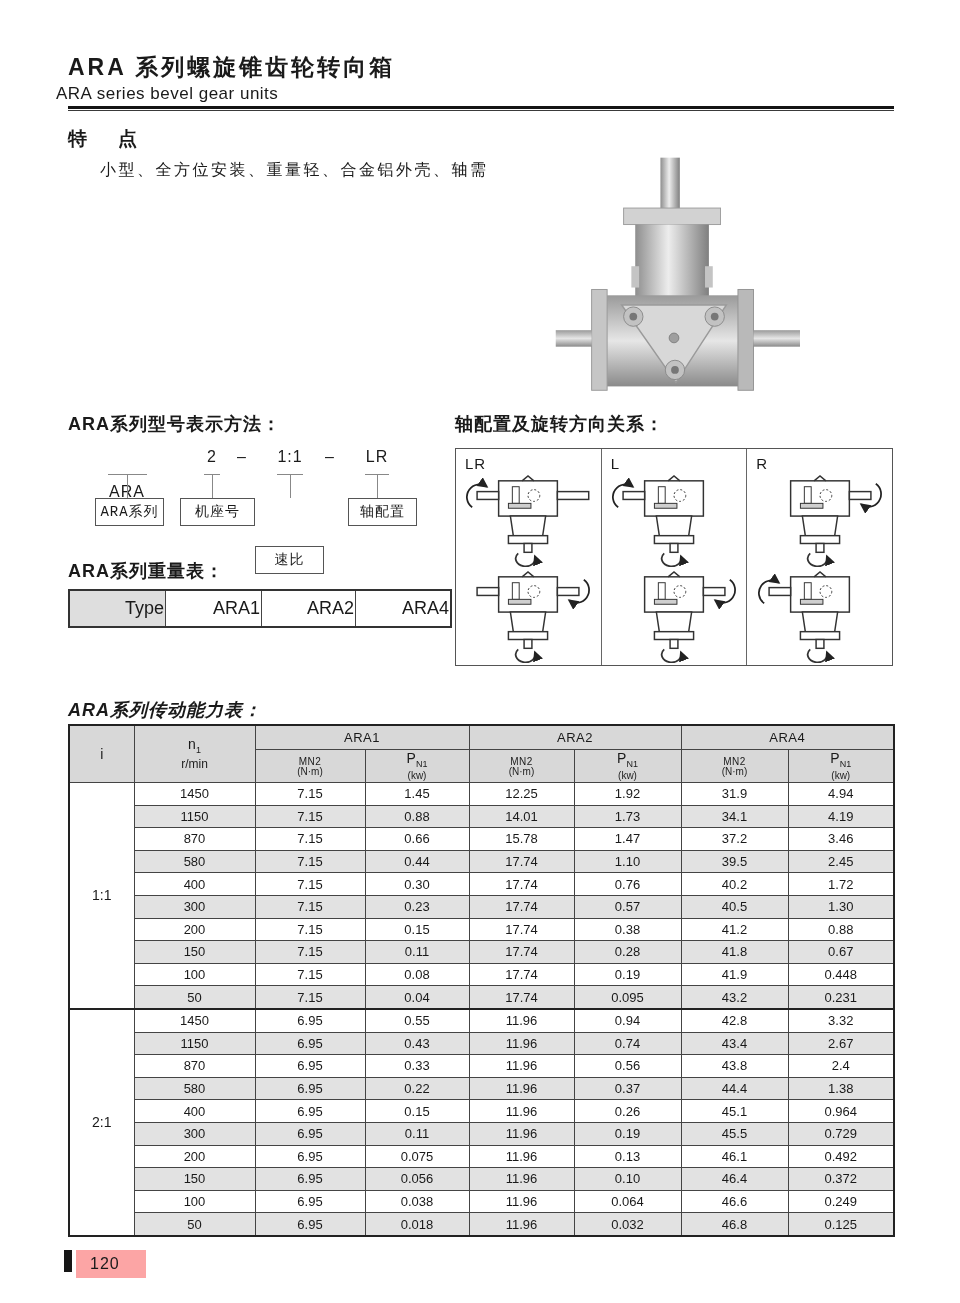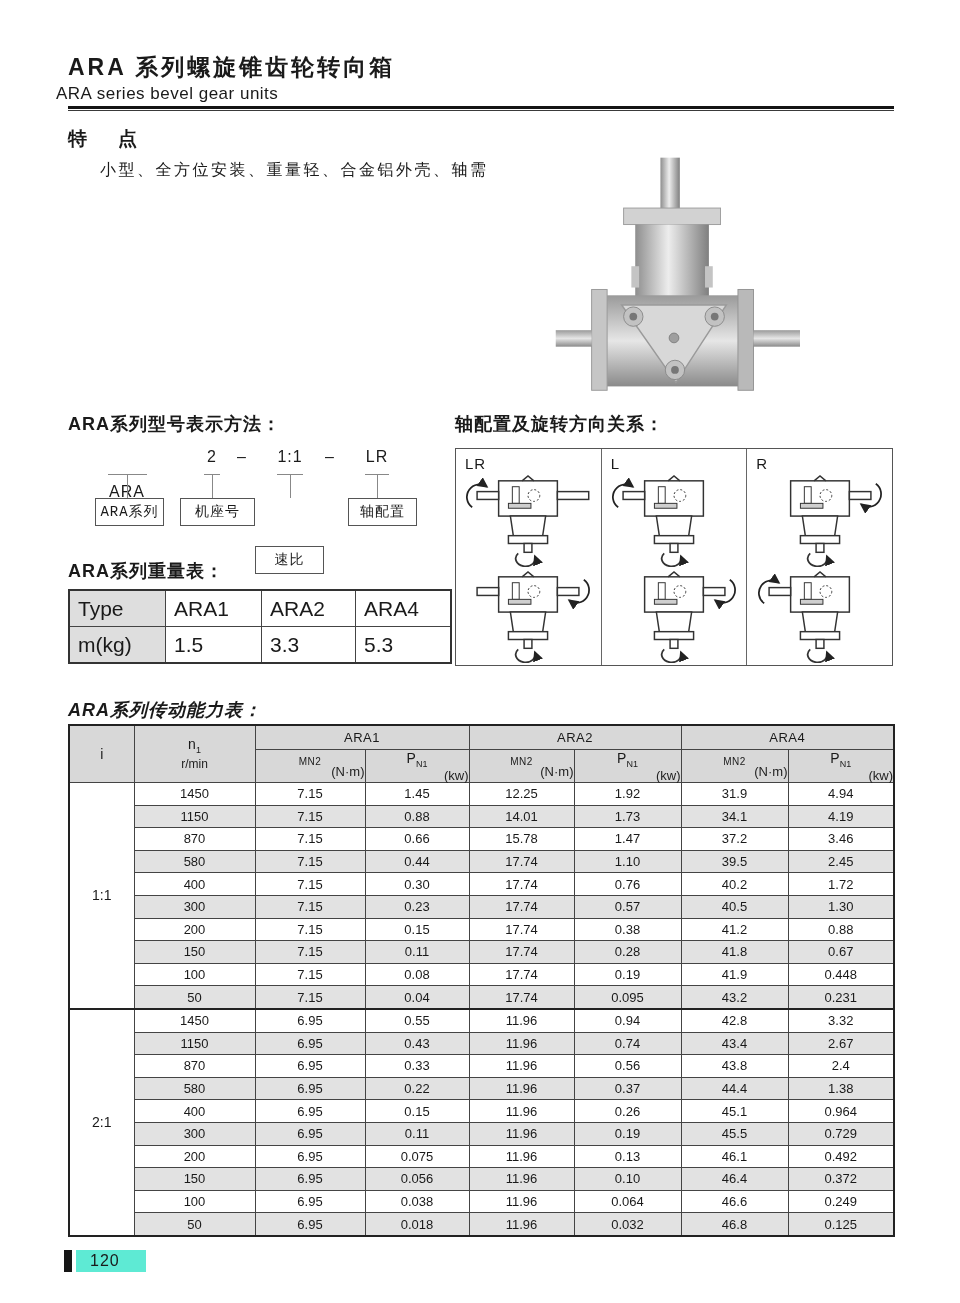--- a/index.html
+++ b/index.html
@@ -36,45 +36,45 @@
   .axcell{flex:1;border-right:1px solid #666;position:relative;display:flex;flex-direction:column;align-items:center;}
   .axcell:last-child{border-right:none;}
   .axlabel{position:absolute;left:9px;top:6px;font-size:15px;letter-spacing:1px;}
   .gbsvg{margin-top:2px;}
   .gbsvg.first{margin-top:24px;}
 
   
   table{border-collapse:collapse;}
   .wtable{left:68px;top:589px;}
   .wtable table{border:2px solid #333;}
-  .wtable td{border:1px solid #444;height:33px;text-align:left;font-size:21px;background:#fff;padding-left:8px;}
+  .wtable td{border:1px solid #444;height:33px;text-align:right;font-size:18px;background:#fff;padding-left:8px;}
   .wtable td.lab{background:#dedede;}
 
   
   .ctable{left:68px;top:724px;}
   .ctable table{border:2px solid #222;table-layout:fixed;}
   .ctable th,.ctable td{border:1px solid #444;text-align:center;padding:0;}
   .ctable th{background:#d8d8d8;font-weight:normal;}
   .ctable .th-series{height:23px;font-size:13px;letter-spacing:0.5px;}
   .ctable .th-sub{height:32px;}
   .ctable .th-i{font-size:14px;}
   .n1main{font-size:14px;line-height:15px;}
   .n1main sub,.pw sub{font-size:9px;}
   .n1unit,.unit{font-size:12px;line-height:13px;color:#222;}
   .tq{font-size:10px;line-height:11px;letter-spacing:0.5px;}
   .pw{font-size:14px;line-height:14px;}
-  .unit{font-size:13px;line-height:10px;text-align:right;}
+  .unit{font-size:10px;line-height:10px;}
   .ctable td{height:21.6px;font-size:13px;background:#fff;}
   .ctable tr.alt td{background:#e2e2e2;}
   .ctable td.ratio{background:#fff;font-size:14px;}
   .ctable tr.group-start td{border-top:2.5px solid #222;}
 
   
   .pn-bar{left:64px;top:1250px;width:8px;height:22px;background:#161616;}
-  .pn-box{left:76px;top:1250px;width:70px;height:22px;background:#5eead4;display:flex;align-items:center;}
+  .pn-box{left:76px;top:1250px;width:70px;height:28px;background:#fca5a5;display:flex;align-items:center;}
   .pn-text{font-size:16px;padding-left:14px;letter-spacing:1px;}
 </style>
 </head>
 <body>
 
 <div class="page">
 
   <svg width="0" height="0" style="position:absolute">
     <defs>
       <marker id="ah" markerWidth="7" markerHeight="7" refX="5" refY="3" orient="auto">
@@ -219,26 +219,20 @@
   <div class="abs sec-head" style="left:68px;top:559px;">ARA系列重量表：</div>
   <div class="abs wtable">
     <table>
       <tbody>
           <tr>
         <td class="lab" style="width:86px;">Type</td>
         <td style="width:86px;">ARA1</td>
         <td style="width:84px;">ARA2</td>
         <td style="width:85px;">ARA4</td>
       </tr>
-      <tr>
-        <td class="lab">m(kg)</td>
-        <td>1.5</td>
-        <td>3.3</td>
-        <td>5.3</td>
-      </tr>
     </tbody>
       </table>
   </div>
 
   <div class="abs sec-head" style="left:68px;top:698px;font-style:italic;">ARA系列传动能力表：</div>
   <div class="abs ctable">
     <table>
       <colgroup>
         <col style="width:65px">
           <col style="width:121px">

